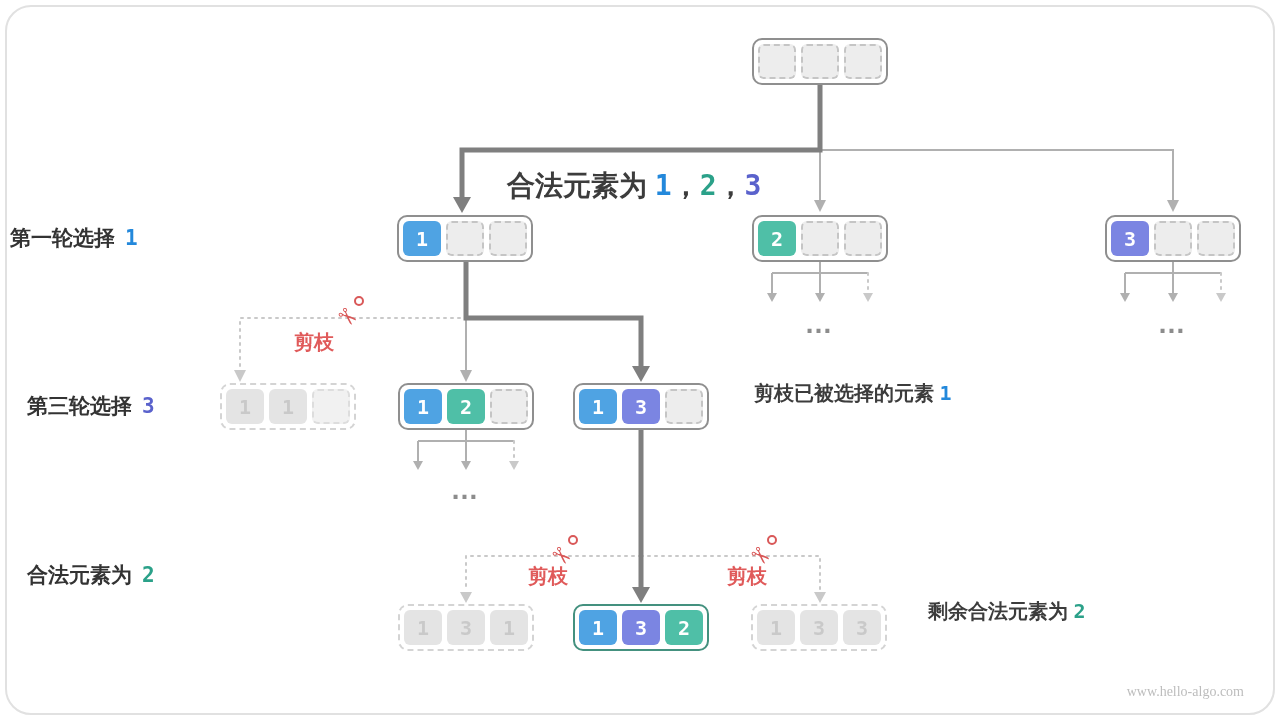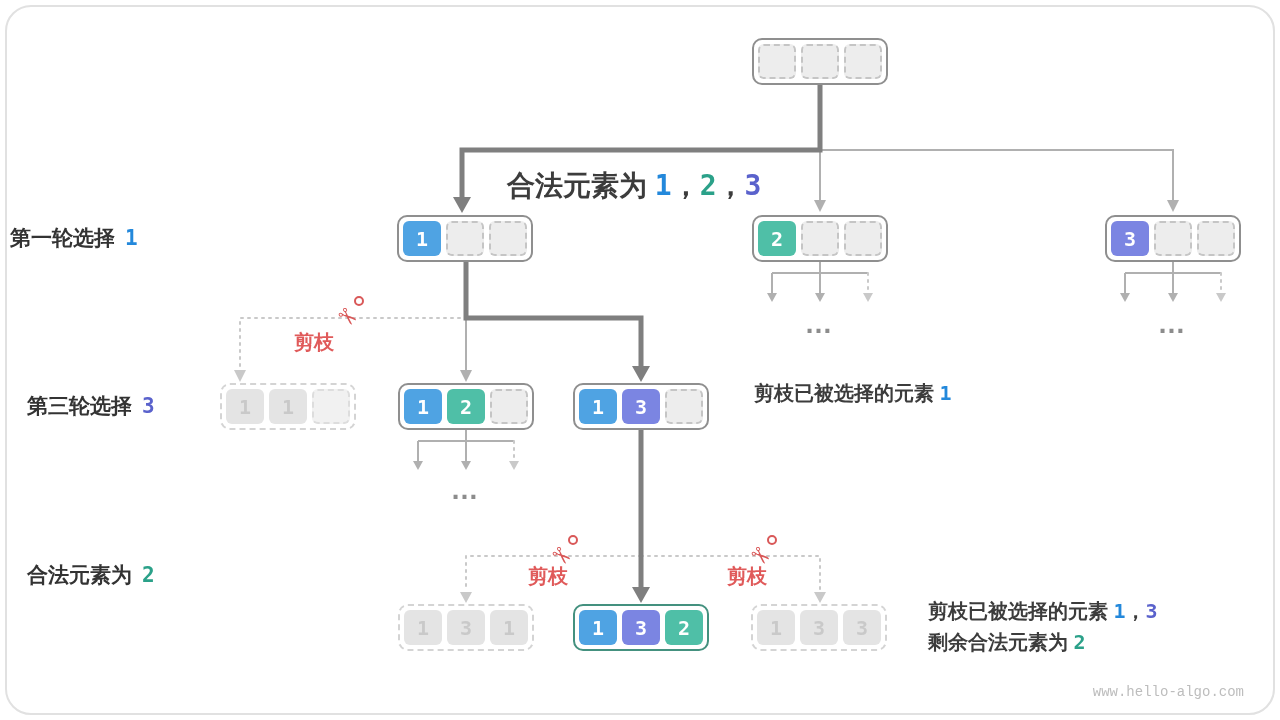--- a/index.html
+++ b/index.html
@@ -94,21 +94,21 @@
     background:#ffffff;
   }
   .ellipsis {
     position:absolute;
     transform:translateX(-50%);
     color:#8c8c8c; font-size:28px; font-weight:700;
     letter-spacing:3px; line-height:1;
   }
   .watermark {
     position:absolute; right:36px; bottom:20px;
-    font-family:Liberation Mono, monospace;
+    font-family:Liberation Serif, serif;
     font-size:14px; color:#bdbdbd;margin-left:47px;
   }
 </style>
 </head>
 <body>
 
 <div class="frame"></div>
 
 <svg class="connectors" width="1280" height="720">
 
@@ -239,21 +239,20 @@
   <span>合法元素为</span>
   <span class="round-num" data-color="teal">2</span>
 </div>
 
 <div class="textline" style="left:507px;top:167px"><span class="seg-dark">合法元素为  </span><span class="seg-blue">1</span><span class="seg-dark">，</span><span class="seg-teal">2</span><span class="seg-dark">，</span><span class="seg-purple">3</span></div>
 
 <div class="ann" style="left:754px;top:378px">
   <div><span class="seg-dark">剪枝已被选择的元素  </span><span class="seg-blue">1</span></div>
 </div>
 <div class="ann" style="left:928px;top:596px">
-  <div><span class="seg-dark">剪枝已被选择的元素  </span><span class="seg-blue">1</span><span class="seg-dark">，</span><span class="seg-purple">3</span></div>
   <div><span class="seg-dark">剩余合法元素为  </span><span class="seg-teal">2</span></div>
 </div>
 
 <div class="prune" style="left:294px;top:283px">剪枝</div>
 <div class="scissors" style="left:337px;top:297px">
   <span class="pin"></span>
   <span class="glyph">✂</span>
 </div>
 <div class="prune" style="left:528px;top:517px">剪枝</div>
 <div class="scissors" style="left:551px;top:536px">

